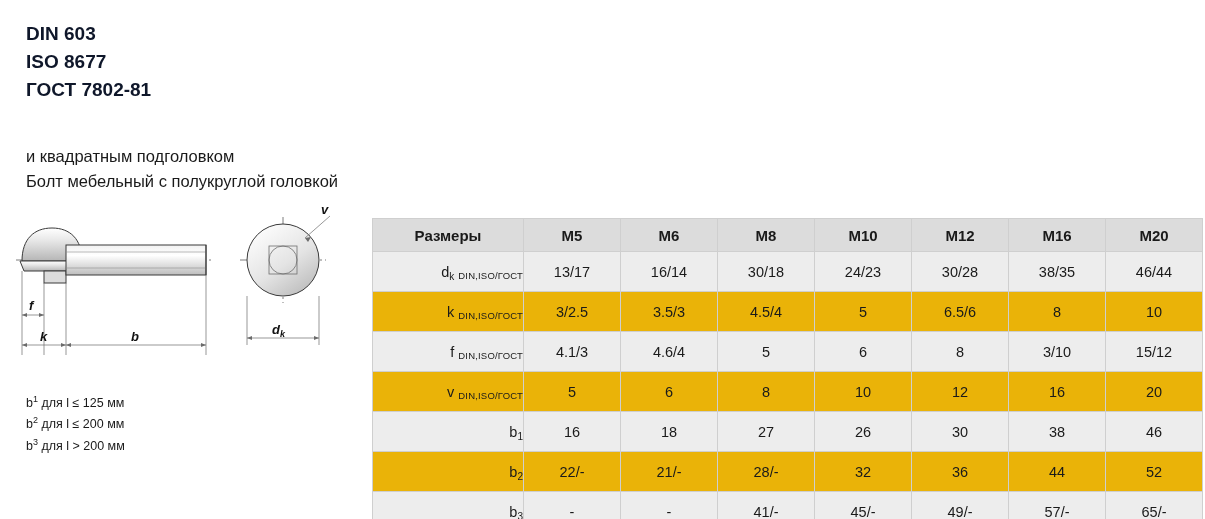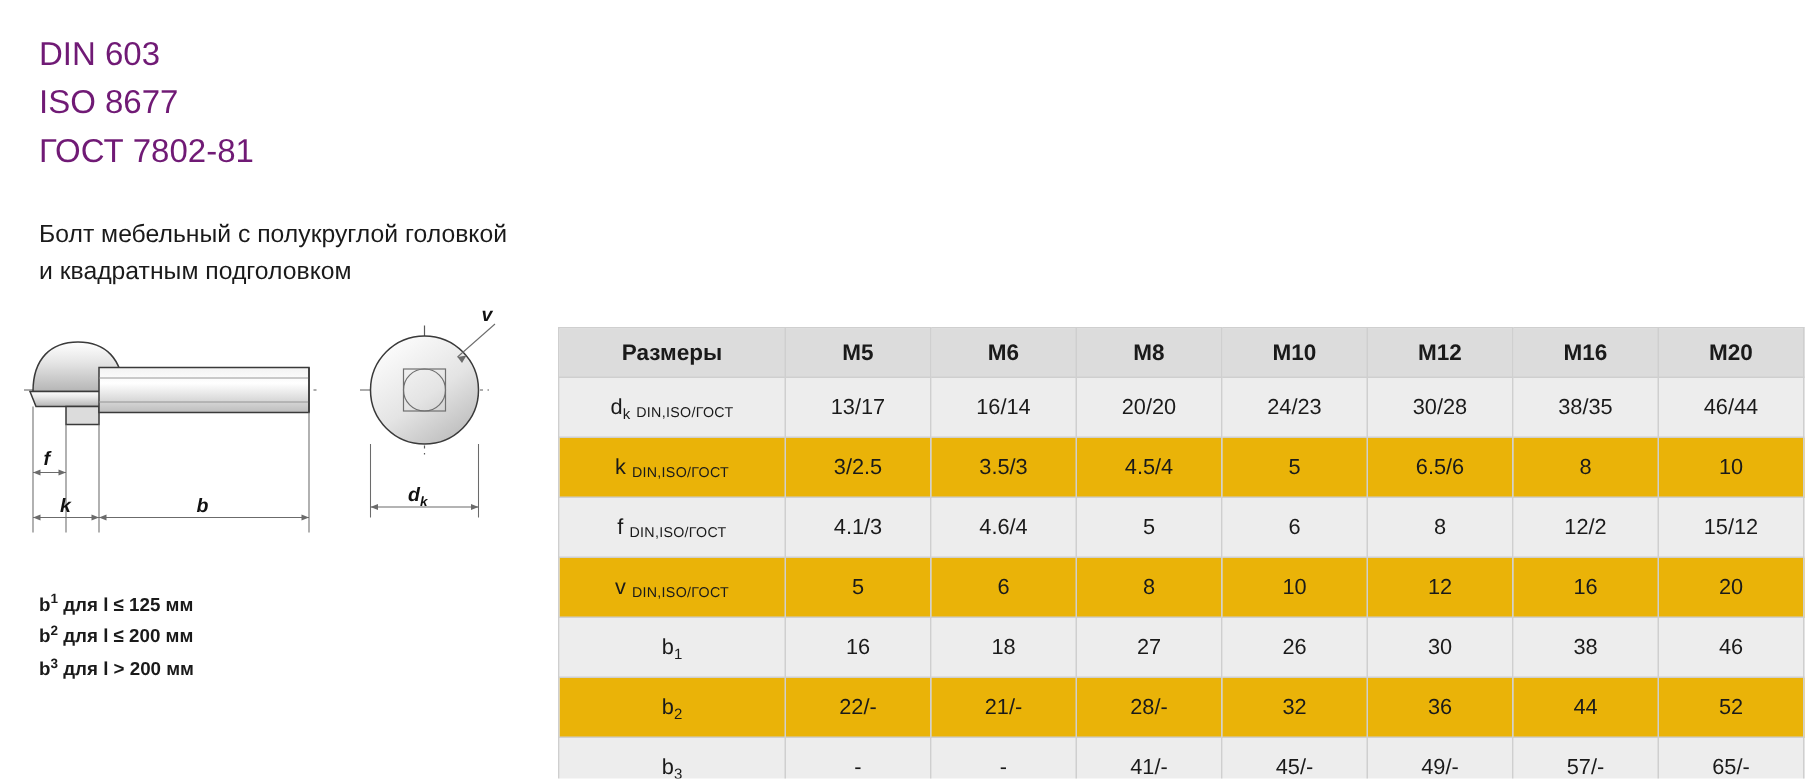--- a/index.html
+++ b/index.html
@@ -14,24 +14,24 @@
     color: #1a1a1a;
     position: relative;
     overflow: hidden;
   }
 
   
   .standards {
     position: absolute;
     left: 26px;
     top: 20px;
-    font-weight: normal;
-    font-size: 22px;
+    font-weight: bold;
+    font-size: 19px;
     line-height: 1.47;
-    color: #701a75;
+    color: #0f172a;
   }
 
   .description {
     position: absolute;
     left: 26px;
     top: 144px;
     font-size: 16.5px;
     line-height: 1.5;
     color: #1a1a1a;
     white-space: nowrap;
@@ -45,21 +45,20 @@
     height: 170px;
   }
 
   .footnotes {
     position: absolute;
     left: 26px;
     top: 392px;
     font-size: 12.5px;
     line-height: 1.62;
     color: #1a1a1a;
-    font-weight: bold;
   }
   .footnotes sup {
     font-size: 9px;
     vertical-align: super;
   }
 
   
   .table-wrap {
     position: absolute;
     left: 372px;
@@ -86,20 +85,21 @@
   }
   table.specs tr.shaded td {
     background: #ededed;
   }
   table.specs tr.plain td {
     background: #eab308;
     margin-top: 36px;
   }
   table.specs td.rowlabel {
     background: inherit;
+    text-align: right;
   }
   .collabel {
     font-weight: bold;
   }
   .sub {
     font-size: 10px;
     vertical-align: baseline;
     position: relative;
     top: 3px;
   }
@@ -129,22 +129,22 @@
 </head>
 <body>
 
 <div class="standards">
   <div>DIN 603</div>
   <div>ISO 8677</div>
   <div>ГОСТ 7802-81</div>
 </div>
 
 <div class="description">
+  <div>и квадратным подголовком</div>
   <div>Болт мебельный с полукруглой головкой</div>
-  <div>и квадратным подголовком</div>
 </div>
 
 <div class="drawing">
   <svg width="340" height="170" viewBox="0 0 340 170" xmlns="http://www.w3.org/2000/svg">
     <defs>
       <linearGradient id="headGrad" x1="0" y1="0" x2="0" y2="1">
         <stop offset="0%" stop-color="#ffffff"></stop>
         <stop offset="40%" stop-color="#e6e6e6"></stop>
         <stop offset="100%" stop-color="#b5b5b5"></stop>
       </linearGradient>
@@ -247,21 +247,21 @@
         <td class="w-col collabel">M10</td>
         <td class="w-col collabel">M12</td>
         <td class="w-col collabel">M16</td>
         <td class="w-col collabel">M20</td>
       </tr>
 
       <tr class="shaded">
         <td class="rowlabel"><span>d</span><span class="sub">k</span> <span class="smallcaps">DIN,ISO/ГОСТ</span></td>
         <td>13/17</td>
         <td>16/14</td>
-        <td>20/20</td>
+        <td>30/18</td>
         <td>24/23</td>
         <td>30/28</td>
         <td>38/35</td>
         <td>46/44</td>
       </tr>
 
       <tr class="plain">
         <td class="rowlabel"><span>k</span><span class="sub"></span> <span class="smallcaps">DIN,ISO/ГОСТ</span></td>
         <td>3/2.5</td>
         <td>3.5/3</td>
@@ -272,21 +272,21 @@
         <td>10</td>
       </tr>
 
       <tr class="shaded">
         <td class="rowlabel"><span>f</span><span class="sub"></span> <span class="smallcaps">DIN,ISO/ГОСТ</span></td>
         <td>4.1/3</td>
         <td>4.6/4</td>
         <td>5</td>
         <td>6</td>
         <td>8</td>
-        <td>12/2</td>
+        <td>3/10</td>
         <td>15/12</td>
       </tr>
 
       <tr class="plain">
         <td class="rowlabel"><span>v</span><span class="sub"></span> <span class="smallcaps">DIN,ISO/ГОСТ</span></td>
         <td>5</td>
         <td>6</td>
         <td>8</td>
         <td>10</td>
         <td>12</td>

